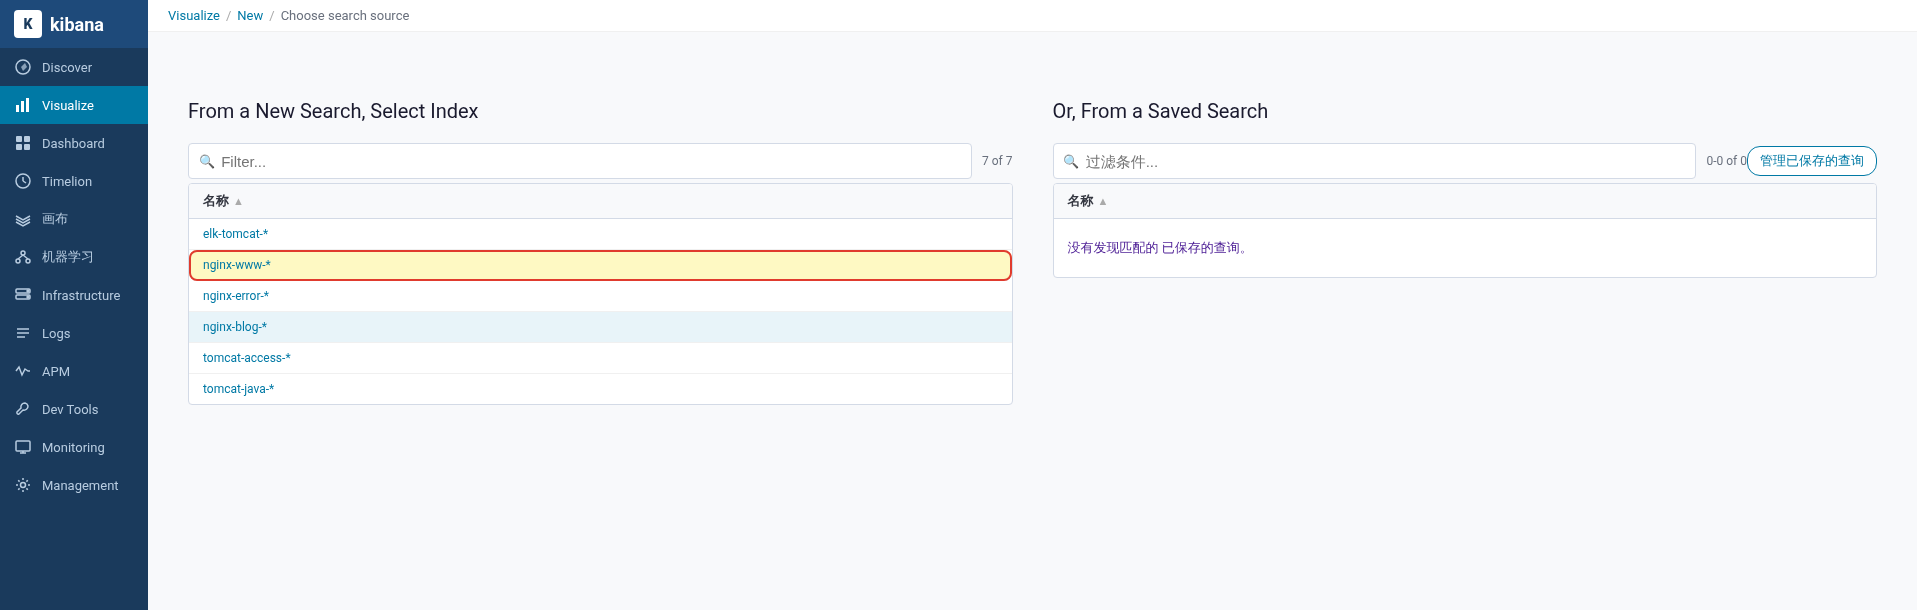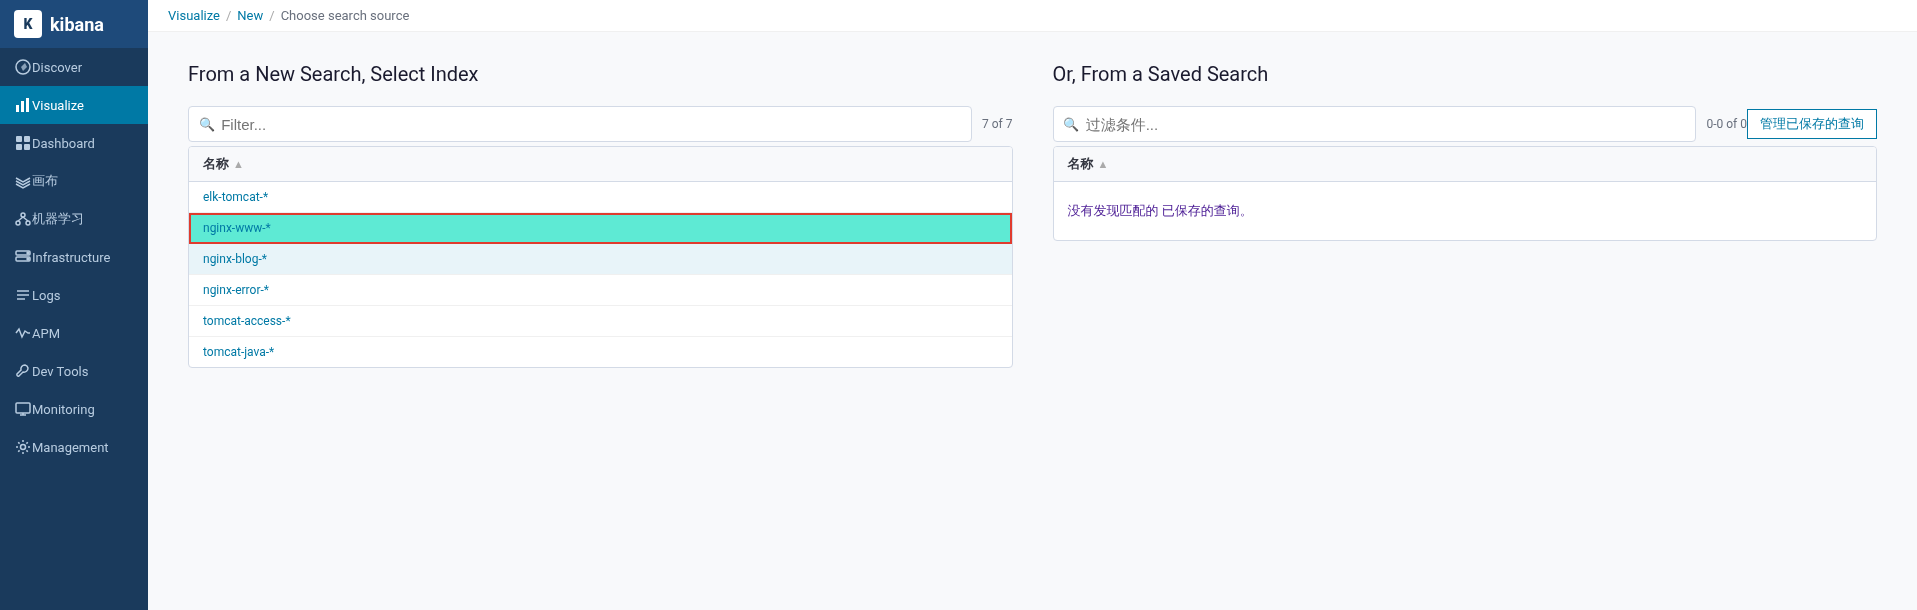--- a/index.html
+++ b/index.html
@@ -34,20 +34,21 @@
       display: flex;
       align-items: center;
       justify-content: center;
       color: #1a3a5c;
       font-weight: 900;
       font-size: 14px;
     }
     .sidebar-item {
       display: flex;
       align-items: center;
+      gap: 10px;
       padding: 10px 14px;
       cursor: pointer;
       color: #b8cce0;
       font-size: 13px;
       transition: background 0.1s;
     }
     .sidebar-item.active { background: #0079a5; color: #fff; }
     .sidebar-item .icon { width: 18px; height: 18px; display: flex; align-items: center; justify-content: center; flex-shrink: 0; }
 
     
@@ -73,20 +74,21 @@
     .content {
       flex: 1;
       padding: 30px 40px;
       overflow-y: auto;
       background: #f8f9fb;
     }
 
     .panels {
       display: flex;
       gap: 40px;
+      margin-top: 37px;
     }
 
     .panel {
       flex: 1;
     }
 
     .panel-title {
       font-size: 20px;
       color: #1a1a2e;
       margin-bottom: 20px;
@@ -154,31 +156,31 @@
     .table-row {
       padding: 8px 14px;
       border-bottom: 1px solid #f0f0f0;
       font-size: 12px;
       cursor: pointer;
       color: #0079a5;
     }
     .table-row:last-child { border-bottom: none; }
     .table-row.highlighted { background: #e8f4f9; }
     .table-row.selected-outlined {
-      background: #5eead4;
+      background: #fef9c3;
       outline: 2px solid #e03b2e;
       outline-offset: -2px;
-      border-radius: 0;
+      border-radius: 8px;
     }
     .manage-btn {
       background: #fff;
       border: 1px solid #0079a5;
       color: #0079a5;
       padding: 5px 12px;
-      border-radius: 0;
+      border-radius: 13px;
       font-size: 13px;
       cursor: pointer;
       white-space: nowrap;
     }
 
     .no-results {
       padding: 20px 14px;
       font-size: 13px;
       color: #4c1d95;
     }
@@ -218,20 +220,30 @@
       <svg width="16" height="16" viewBox="0 0 16 16" fill="currentColor">
         <rect x="1" y="1" width="6" height="6" rx="1"></rect>
         <rect x="9" y="1" width="6" height="6" rx="1"></rect>
         <rect x="1" y="9" width="6" height="6" rx="1"></rect>
         <rect x="9" y="9" width="6" height="6" rx="1"></rect>
       </svg>
     </div>
     <span>Dashboard</span>
   </div>
 
+  <div class="sidebar-item">
+    <div class="icon">
+      <svg width="16" height="16" viewBox="0 0 16 16" fill="none" stroke="currentColor" stroke-width="1.5">
+        <circle cx="8" cy="8" r="7"></circle>
+        <line x1="8" y1="4" x2="8" y2="8"></line>
+        <line x1="8" y1="8" x2="11" y2="10"></line>
+      </svg>
+    </div>
+    <span>Timelion</span>
+  </div>
 
   <div class="sidebar-item">
     <div class="icon">
       <svg width="16" height="16" viewBox="0 0 16 16" fill="none" stroke="currentColor" stroke-width="1.5">
         <polyline points="1,8 8,12 15,8"></polyline>
         <polyline points="1,5 8,9 15,5"></polyline>
         <polyline points="1,11 8,15 15,11"></polyline>
       </svg>
     </div>
     <span>画布</span>
@@ -336,22 +348,22 @@
           <span class="filter-count">7 of 7</span>
         </div>
 
         <div class="table-container">
           <div class="table-header">
             <span>名称</span>
             <span class="sort-icon">▲</span>
           </div>
           <div class="table-row">elk-tomcat-*</div>
           <div class="table-row selected-outlined">nginx-www-*</div>
+          <div class="table-row">nginx-error-*</div>
           <div class="table-row highlighted">nginx-blog-*</div>
-          <div class="table-row">nginx-error-*</div>
           <div class="table-row">tomcat-access-*</div>
           <div class="table-row">tomcat-java-*</div>
         </div>
       </div>
 
       <div class="panel right-panel">
         <div class="panel-title">Or, From a Saved Search</div>
         <div class="filter-row right-filter-row">
           <div class="search-bar" style="flex:1;">
             <span class="search-icon-inner">🔍</span>

